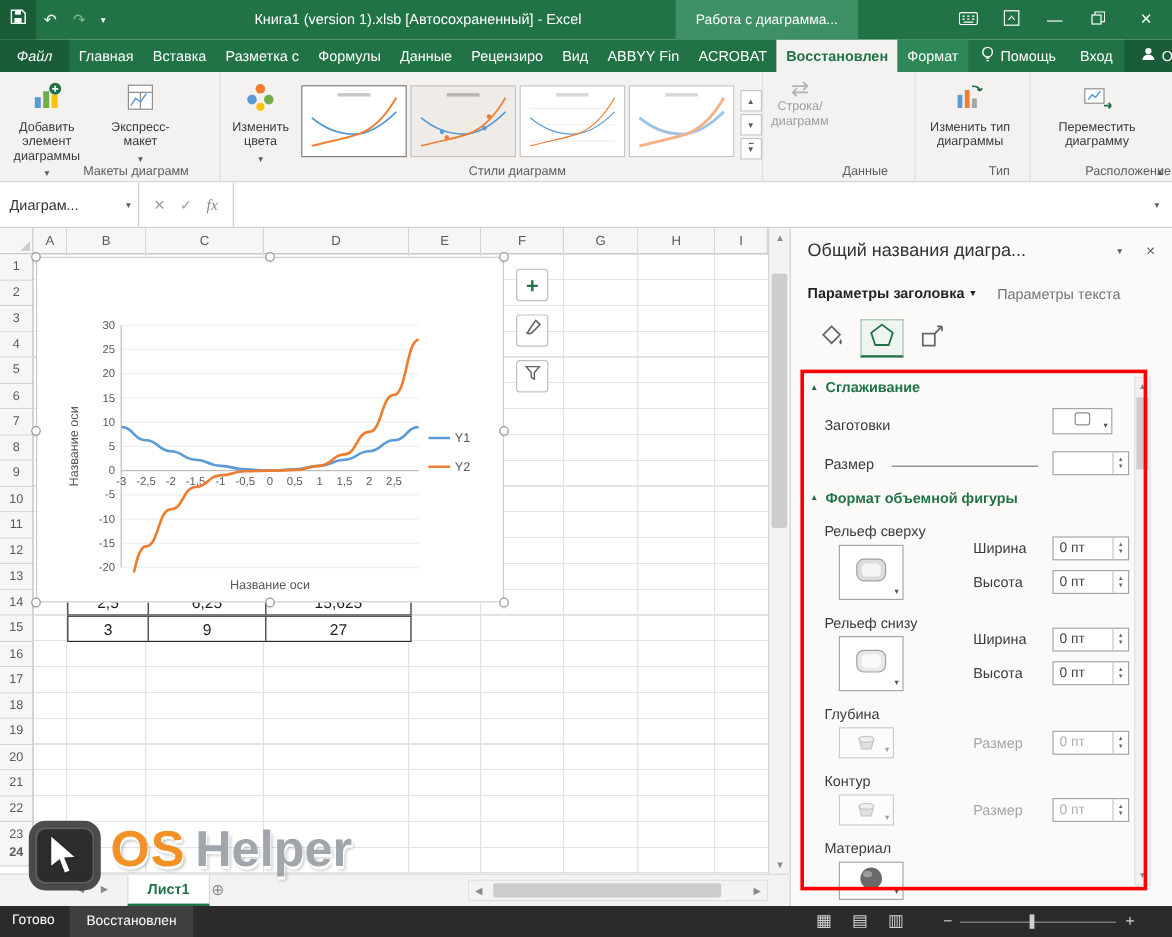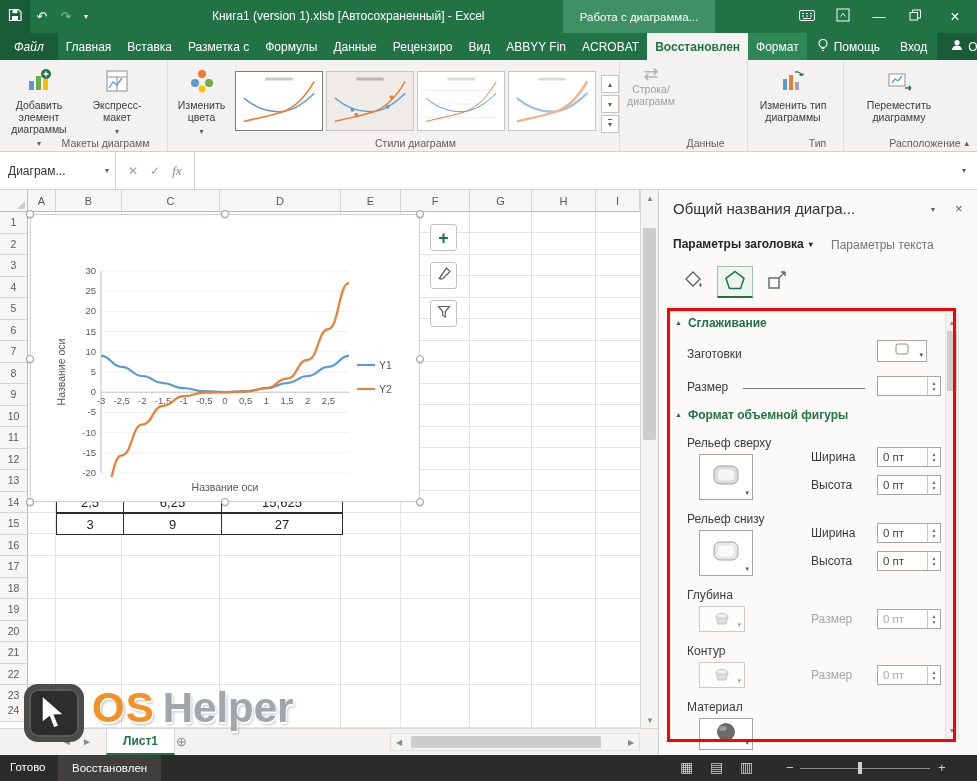--- a/index.html
+++ b/index.html
@@ -216,21 +216,21 @@
         <span><svg width="12" height="12">
               <circle cx="6" cy="3.5" r="2.6" fill="#fff"></circle>
               <path d="M1 11 a5 4.6 0 0 1 10 0 Z" fill="#fff"></path>
             </svg></span>
         <span>Общий доступ</span>
       </div>
     </div>
   </div>
 
   <div class="ribbon">
-    <div class="rgroup" style="width:168px;">
+    <div class="rgroup" style="width:184px;">
       <div class="bigbtn">
         <span><svg width="26" height="26">
               <rect x="3" y="13" width="5" height="9" fill="#5b9bd5"></rect>
               <rect x="10" y="8" width="5" height="14" fill="#70ad47"></rect>
               <rect x="17" y="11" width="5" height="11" fill="#ffc000"></rect>
               <circle cx="20" cy="6" r="5" fill="#217346"></circle>
               <path d="M20 3.5 v5 M17.5 6 h5" stroke="#fff" stroke-width="1.4"></path>
             </svg></span>
         <span class="cap">Добавить элемент диаграммы</span>
         <span class="caret">▾</span>
@@ -386,21 +386,21 @@
           <div class="rowh" style="top: 301.5px;">14</div>
           <div class="rowh" style="top: 323px;">15</div>
           <div class="rowh" style="top: 344.5px;">16</div>
           <div class="rowh" style="top: 366px;">17</div>
           <div class="rowh" style="top: 387.5px;">18</div>
           <div class="rowh" style="top: 409px;">19</div>
           <div class="rowh" style="top: 430.5px;">20</div>
           <div class="rowh" style="top: 452px;">21</div>
           <div class="rowh" style="top: 473.5px;">22</div>
           <div class="rowh" style="top: 495px;">23</div>
-          <div class="rowh" style="top: 510px;">24</div>
+          <div class="rowh" style="top: 510px; font-weight: bold;">24</div>
         </div>
 
       <div class="trow" id="trow14" style="top:301px;">
           <div class="tcell" style="width: 66px;">2,5</div>
           <div class="tcell" style="width: 98px;">6,25</div>
           <div class="tcell" style="width: 121px;">15,625</div>
         </div>
       <div class="trow" id="trow15" style="top:323px;">
           <div class="tcell" style="width: 66px;">3</div>
           <div class="tcell" style="width: 98px;">9</div>

